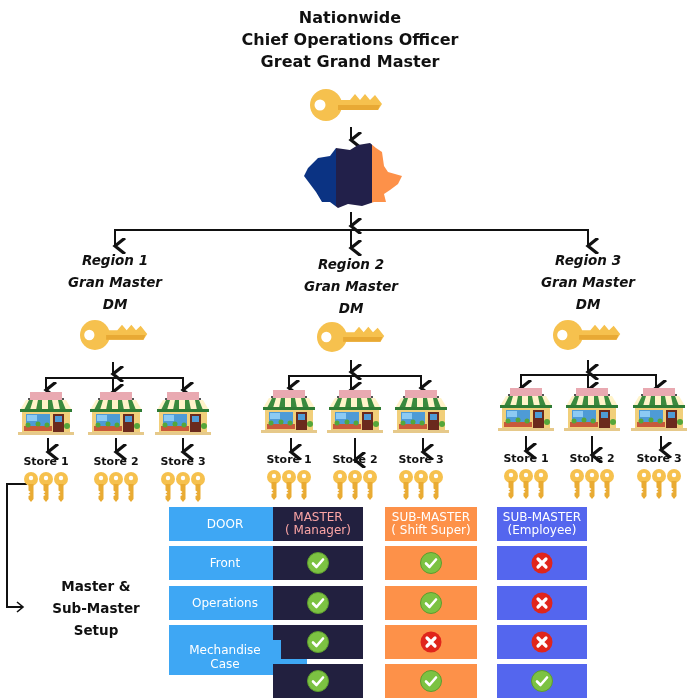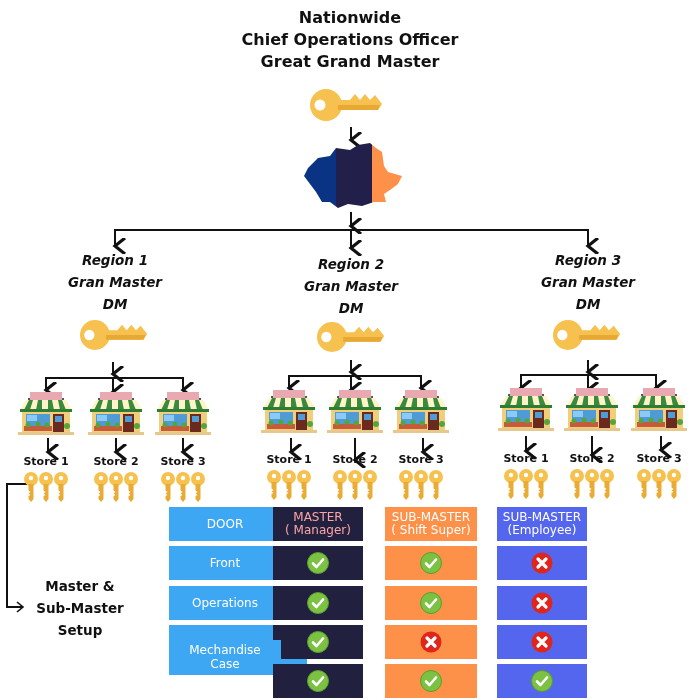--- a/index.html
+++ b/index.html
@@ -9,21 +9,21 @@
   .title { text-align:center; font-weight:bold; font-size:16px; line-height:22px; }
   .lbl { text-align:center; font-weight:bold; font-size:13.5px; line-height:22px;font-style:italic; }
   .store-lbl { font-weight:bold; font-size:11px; text-align:center; width:60px; }
   svg { overflow:visible; }
   .cell { position:absolute; display:flex; align-items:center; justify-content:center;
           text-align:center; font-size:12px; line-height:13px;margin-left:36px; }
   .c-door { background:#3ea7f4; color:#fff; }
   .c-master { background:#22203f; color:#fca5a5; }
   .c-sub { background:#fd9149; color:#fff; }
   .c-emp { background:#5466ee; color:#fff; }
-  .setup { text-align:center; font-weight:bold; font-size:13.5px; line-height:22px; }
+  .setup { text-align:center; font-weight:bold; font-size:13.5px; line-height:22px;margin-left:16px; }
 </style>
 </head>
 <body>
 
 <svg width="0" height="0" style="position:absolute">
   <defs>
     <g id="key-h">
       <circle cx="16" cy="16" r="16" fill="#f6c14e"></circle>
       <path d="M16 0 A16 16 0 0 1 16 32 A16 16 0 0 0 16 0Z" fill="#f0b53a"></path>
       <circle cx="10" cy="16" r="5.5" fill="#fff"></circle>

